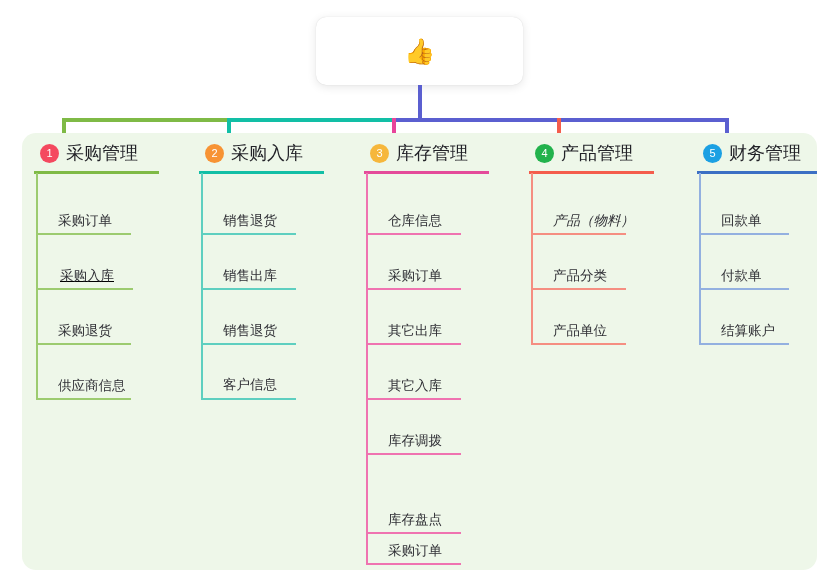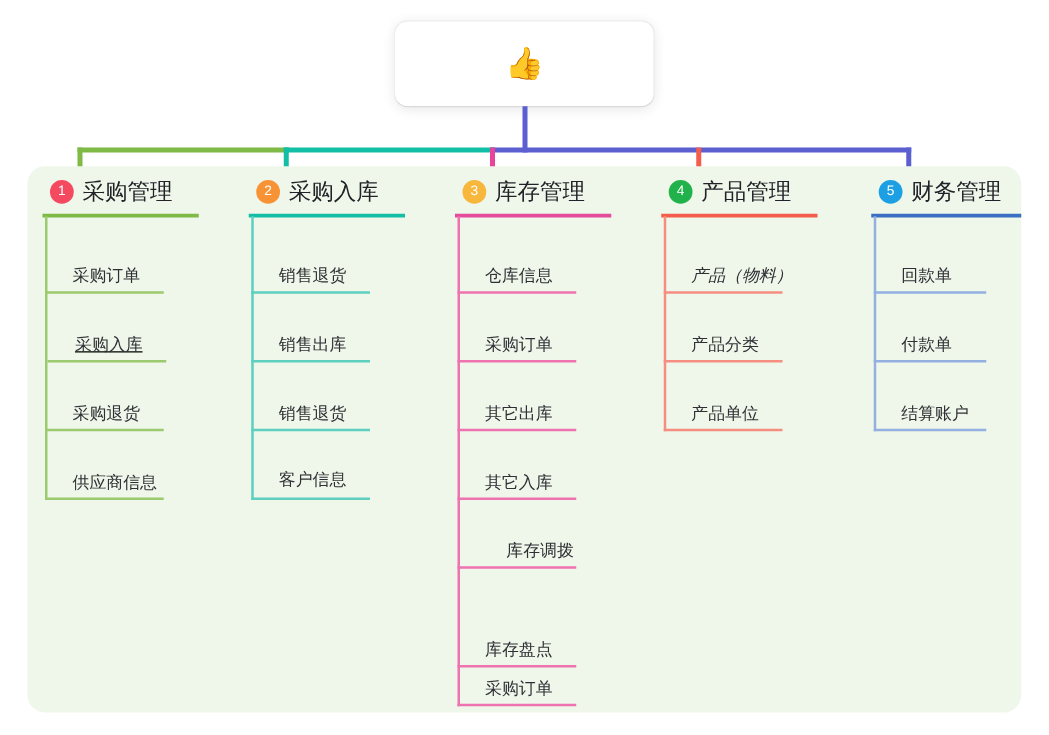--- a/index.html
+++ b/index.html
@@ -154,21 +154,21 @@
           <div class="leaf-rule" style="top: 22px; width: 95px; background: rgb(239, 115, 176);"></div>
         </div>
         <div class="leaf" style="left: 14px; top: 188px;">
           <div class="leaf-text">其它出库</div>
           <div class="leaf-rule" style="top: 22px; width: 95px; background: rgb(239, 115, 176);"></div>
         </div>
         <div class="leaf" style="left: 14px; top: 243px;">
           <div class="leaf-text">其它入库</div>
           <div class="leaf-rule" style="top: 22px; width: 95px; background: rgb(239, 115, 176);"></div>
         </div>
-        <div class="leaf" style="left: 14px; top: 298px; padding-left: 17px;">
+        <div class="leaf" style="left: 14px; top: 298px;">
           <div class="leaf-text">库存调拨</div>
           <div class="leaf-rule" style="top: 22px; width: 95px; background: rgb(239, 115, 176);"></div>
         </div>
         <div class="leaf" style="left: 14px; top: 353px; margin-top: 24px;">
           <div class="leaf-text">库存盘点</div>
           <div class="leaf-rule" style="top: 22px; width: 95px; background: rgb(239, 115, 176);"></div>
         </div>
         <div class="leaf" style="left: 14px; top: 408px;">
           <div class="leaf-text">采购订单</div>
           <div class="leaf-rule" style="top: 22px; width: 95px; background: rgb(239, 115, 176);"></div>

